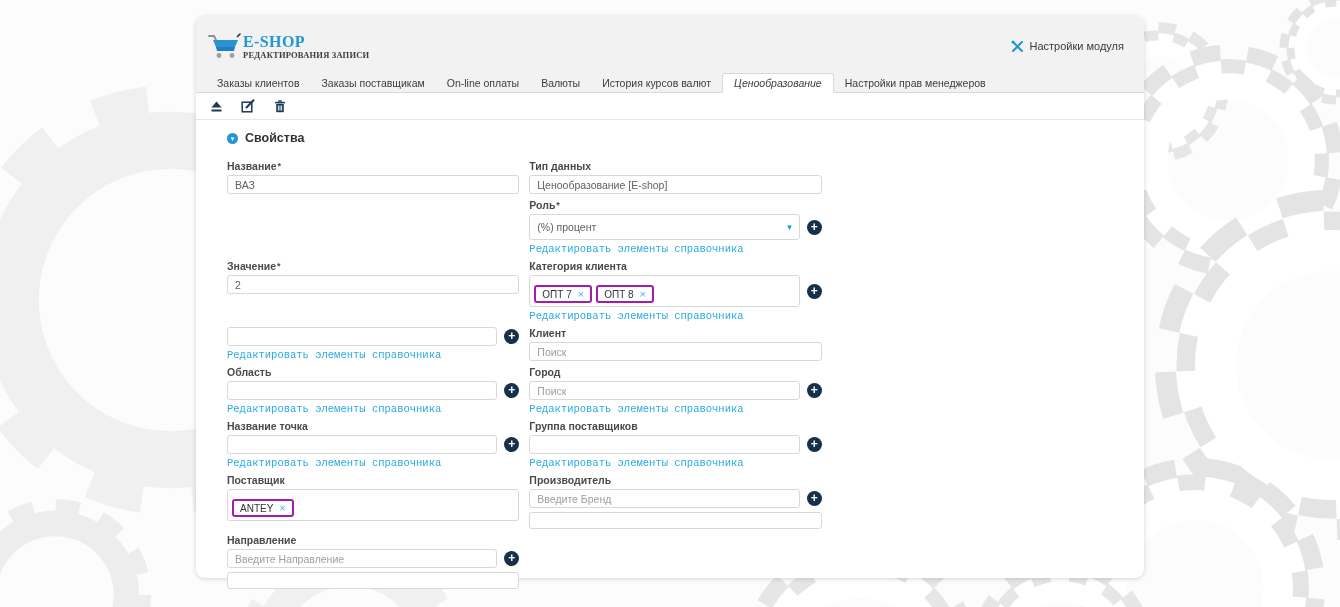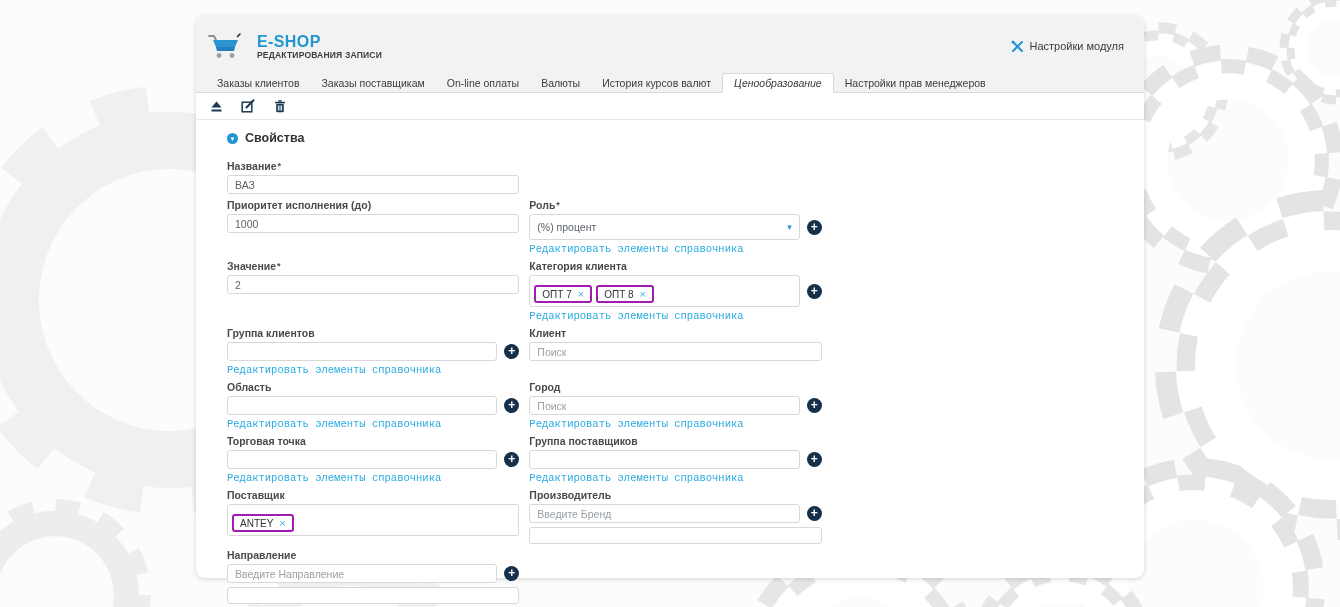--- a/index.html
+++ b/index.html
@@ -6,21 +6,21 @@
   html,body { width:1340px; height:607px; overflow:hidden; background:#fcfcfc;
     font-family:"Liberation Sans", sans-serif; }
   
   #bg { position:absolute; left:0; top:0; width:1340px; height:607px; z-index:0; }
   
   .card { position:absolute; left:196px; top:16px; width:948px; height:562px;
     background:#fff; border-radius:9px; box-shadow:0 1px 5px rgba(0,0,0,.16); z-index:1; }
   
   .card-header { height:60px; background:#f2f2f2; border-radius:9px 9px 0 0;
     display:flex; align-items:center; justify-content:space-between; padding:0 20px 0 11px; }
-  .logo-block { display:flex; align-items:center; gap:16px; }
+  .logo-block { display:flex; align-items:center; gap:2px;font-family:Liberation Serif, serif; }
   .logo-text .app-name { font-size:16px; font-weight:bold; color:#2196d3; letter-spacing:.4px; line-height:17px; }
   .logo-text .app-sub { font-size:8.5px; font-weight:bold; color:#3d3d3d; letter-spacing:.2px; }
   .module-settings { display:flex; align-items:center; gap:6px; font-size:11px; color:#3a3a3a; cursor:pointer; }
   
   .tab-bar { background:#f2f2f2; display:flex; align-items:flex-end; padding-left:10px;
     border-bottom:1px solid #d9d9d9; height:17px; }
   .tab { font-size:10.5px; color:#3c3c3c; padding:3px 11px 3px; white-space:nowrap; cursor:pointer; }
   .tab.active { background:#fff; border:1px solid #d9d9d9; border-bottom:1px solid #fff;
     margin-bottom:-1px; border-radius:3px 3px 0 0;font-style:italic; }
   
@@ -172,50 +172,43 @@
       <span class="section-toggle">▾</span>
       <span class="txt">Свойства</span>
     </div>
     <div id="form-grid">
         <div class="cell" style="grid-area: 1 / 1;">
           <div class="flabel required">Название</div>
           <div class="ctrl-row">
             <input class="inp" type="text" value="ВАЗ" style="">
           </div>
         </div>
-        <div class="cell" style="grid-area: 2 / 1;">
-          <div class="flabel">Приоритет исполнения (до)</div>
-          <div class="ctrl-row">
-            <input class="inp" type="text" value="1000" style="">
-          </div>
-        </div>
         <div class="cell" style="grid-area: 3 / 1;">
           <div class="flabel required">Значение</div>
           <div class="ctrl-row">
             <input class="inp" type="text" value="2" style="">
           </div>
         </div>
         <div class="cell" style="grid-area: 4 / 1;">
-          <div class="flabel">Группа клиентов</div>
           <div class="ctrl-row">
             <input class="inp" type="text" style="">
             <div class="plus">+</div>
           </div>
           <div class="edit-link">Редактировать элементы справочника</div>
         </div>
         <div class="cell" style="grid-area: 5 / 1;">
           <div class="flabel">Область</div>
           <div class="ctrl-row">
             <input class="inp" type="text" style="">
             <div class="plus">+</div>
           </div>
           <div class="edit-link">Редактировать элементы справочника</div>
         </div>
         <div class="cell" style="grid-area: 6 / 1;">
-          <div class="flabel">Торговая точка</div>
+          <div class="flabel">Название точка</div>
           <div class="ctrl-row">
             <input class="inp" type="text" style="">
             <div class="plus">+</div>
           </div>
           <div class="edit-link">Редактировать элементы справочника</div>
         </div>
         <div class="cell" style="grid-area: 7 / 1;">
           <div class="flabel">Поставщик</div>
           <div class="ctrl-row">
             <div class="tagbox">
@@ -226,20 +219,26 @@
             </div>
           </div>
         </div>
         <div class="cell" style="grid-area: 8 / 1;">
           <div class="flabel">Направление</div>
           <div class="ctrl-row">
             <input class="inp" type="text" placeholder="Введите Направление" style="">
             <div class="plus">+</div>
           </div>
           <div class="extra-box"></div>
+        </div>
+        <div class="cell" style="grid-area: 1 / 2;">
+          <div class="flabel">Тип данных</div>
+          <div class="ctrl-row">
+            <input class="inp" type="text" value="Ценообразование [E-shop]" style="">
+          </div>
         </div>
         <div class="cell" style="grid-area: 2 / 2;">
           <div class="flabel required">Роль</div>
           <div class="ctrl-row">
             <div class="sel">
               <span>(%) процент</span>
               <span class="caret">▾</span>
             </div>
             <div class="plus">+</div>
           </div>

